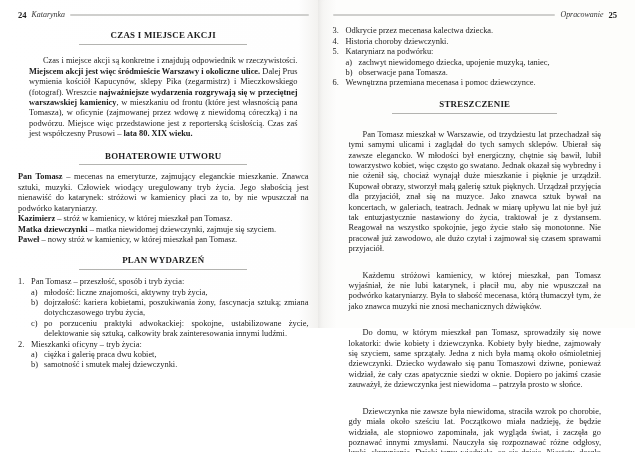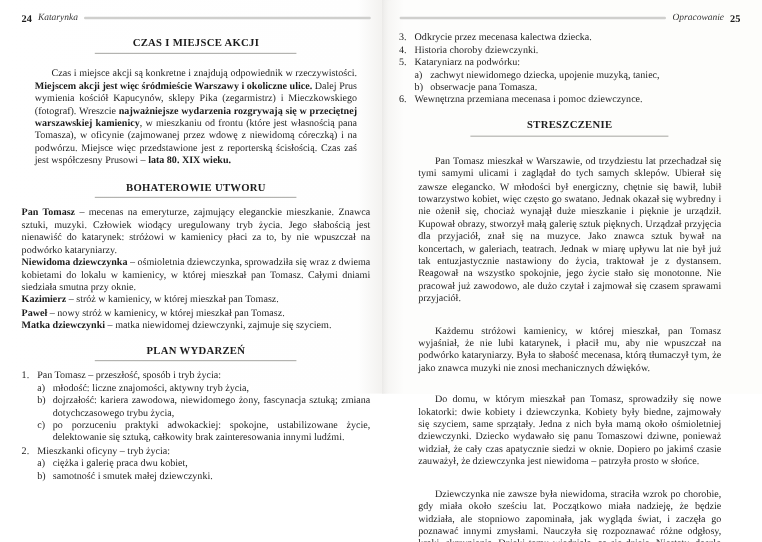--- a/index.html
+++ b/index.html
@@ -59,43 +59,42 @@
 
     <p class="para just indent"><span>Czas i miejsce akcji są konkretne i znajdują odpowiednik w rzeczywistości. </span><span class="b">Miejscem akcji jest więc śródmieście Warszawy i okoliczne ulice.</span><span> Dalej Prus wymienia kościół Kapucynów, sklepy Pika (zegarmistrz) i Mieczkowskiego (fotograf). Wreszcie </span><span class="b">najważniejsze wydarzenia rozgrywają się w przeciętnej warszawskiej kamienicy</span><span>, w mieszkaniu od frontu (które jest własnością pana Tomasza), w oficynie (zajmowanej przez wdowę z niewidomą córeczką) i na podwórzu. Miejsce więc przedstawione jest z reporterską ścisłością. Czas zaś jest współczesny Prusowi – </span><span class="b">lata 80. XIX wieku.</span></p>
 
     <div class="section-heading">
       <span class="sh-text">BOHATEROWIE UTWORU</span>
       <span class="sh-rule"></span>
     </div>
 
     <div>
       <p class="para just char-entry"><span class="b">Pan Tomasz</span><span> – mecenas na emeryturze, zajmujący eleganckie mieszkanie. Znawca sztuki, muzyki. Człowiek wiodący uregulowany tryb życia. Jego słabością jest nienawiść do katarynek: stróżowi w kamienicy płaci za to, by nie wpuszczał na podwórko kataryniarzy.</span></p>
-      <p class="para just char-entry"><span class="b">Niewidoma dziewczynka</span><span> – ośmioletnia dziewczynka, sprowadziła się wraz z dwiema kobietami do lokalu w kamienicy, w której mieszkał pan Tomasz. Całymi dniami siedziała smutna przy oknie.</span></p>
       <p class="para just char-entry"><span class="b">Kazimierz</span><span> – stróż w kamienicy, w której mieszkał pan Tomasz.</span></p>
+      <p class="para just char-entry"><span class="b">Matka dziewczynki</span><span> – matka niewidomej dziewczynki, zajmuje się szyciem.</span></p>
       <p class="para just char-entry"><span class="b">Paweł</span><span> – nowy stróż w kamienicy, w której mieszkał pan Tomasz.</span></p>
-      <p class="para just char-entry"><span class="b">Matka dziewczynki</span><span> – matka niewidomej dziewczynki, zajmuje się szyciem.</span></p>
     </div>
 
     <div class="section-heading">
       <span class="sh-text">PLAN WYDARZEŃ</span>
       <span class="sh-rule"></span>
     </div>
 
     <div class="plan">
       <div class="plan-row">
         <span class="num">1.</span>
         <span class="pt">Pan Tomasz – przeszłość, sposób i tryb życia:</span>
       </div>
       <div class="plan-row sub">
         <span class="num">a)</span>
         <span class="pt">młodość: liczne znajomości, aktywny tryb życia,</span>
       </div>
       <div class="plan-row sub">
         <span class="num">b)</span>
-        <span class="pt">dojrzałość: kariera zawodowa, niewidomego żony, fascynacja sztuką; zmiana dotychczasowego trybu życia,</span>
+        <span class="pt">dojrzałość: kariera kobietami, poszukiwania żony, fascynacja sztuką; zmiana dotychczasowego trybu życia,</span>
       </div>
       <div class="plan-row sub">
         <span class="num">c)</span>
         <span class="pt">po porzuceniu praktyki adwokackiej: spokojne, ustabilizowane życie, delektowanie się sztuką, całkowity brak zainteresowania innymi ludźmi.</span>
       </div>
       <div class="plan-row">
         <span class="num">2.</span>
         <span class="pt">Mieszkanki oficyny – tryb życia:</span>
       </div>
       <div class="plan-row sub">

